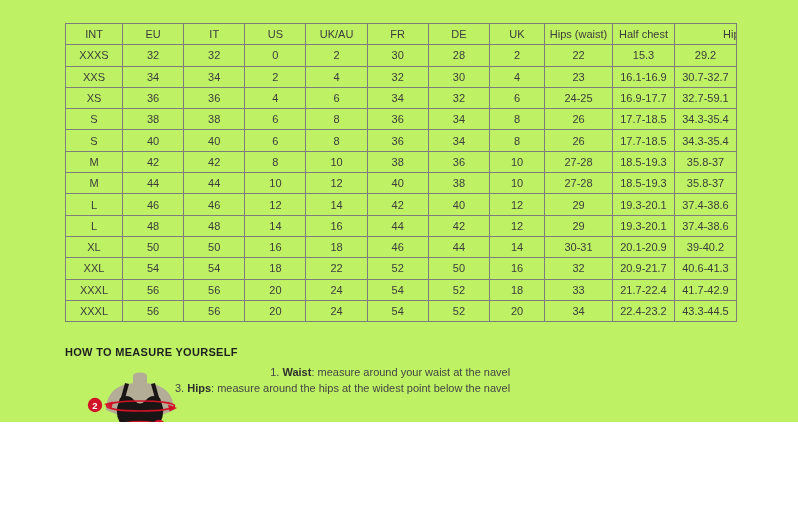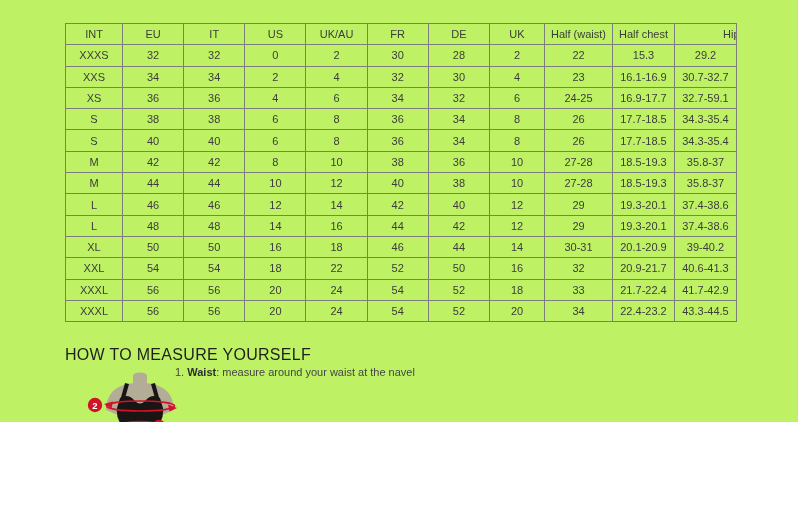--- a/index.html
+++ b/index.html
@@ -40,22 +40,22 @@
   .size-table th:nth-child(11){ width: 62px; padding-left: 48px; }
   
   .measure {
     position: absolute;
     left: 65px;
     top: 346px;
     width: 680px;
     height: 160px;
   }
   .measure-title {
-    font-size: 16px;
-    font-weight: 400;
+    font-size: 11px;
+    font-weight: 700;
     letter-spacing: 0.3px;
     color: #1f1f1f;
   }
   .figure-wrap {
     position: absolute;
     left: 15px;
     top: 22px;
     width: 120px;
     height: 115px;
   }
@@ -92,21 +92,21 @@
     <thead>
       <tr>
           <th>INT</th>
           <th>EU</th>
           <th>IT</th>
           <th>US</th>
           <th>UK/AU</th>
           <th>FR</th>
           <th>DE</th>
           <th>UK</th>
-          <th>Half (waist)</th>
+          <th>Hips (waist)</th>
           <th>Half chest</th>
           <th>Hip</th>
         </tr>
     </thead>
     <tbody>
         <tr>
           <td>XXXS</td>
           <td>32</td>
           <td>32</td>
           <td>0</td>
@@ -327,16 +327,17 @@
         </g>
         <g class="badge">
           <circle cx="13" cy="81" r="7.2"></circle>
           <text x="13" y="84.5">3</text>
         </g>
       </svg>
     </div>
 
     <ol class="steps">
       <li><span class="num">1.</span> <span class="term">Waist</span><span>: measure around your waist at the navel</span></li>
+      <li><span class="num">3.</span> <span class="term">Hips</span><span>: measure around the hips at the widest point below the navel</span></li>
     </ol>
   </section>
 
 </div>
 
 </body></html>

